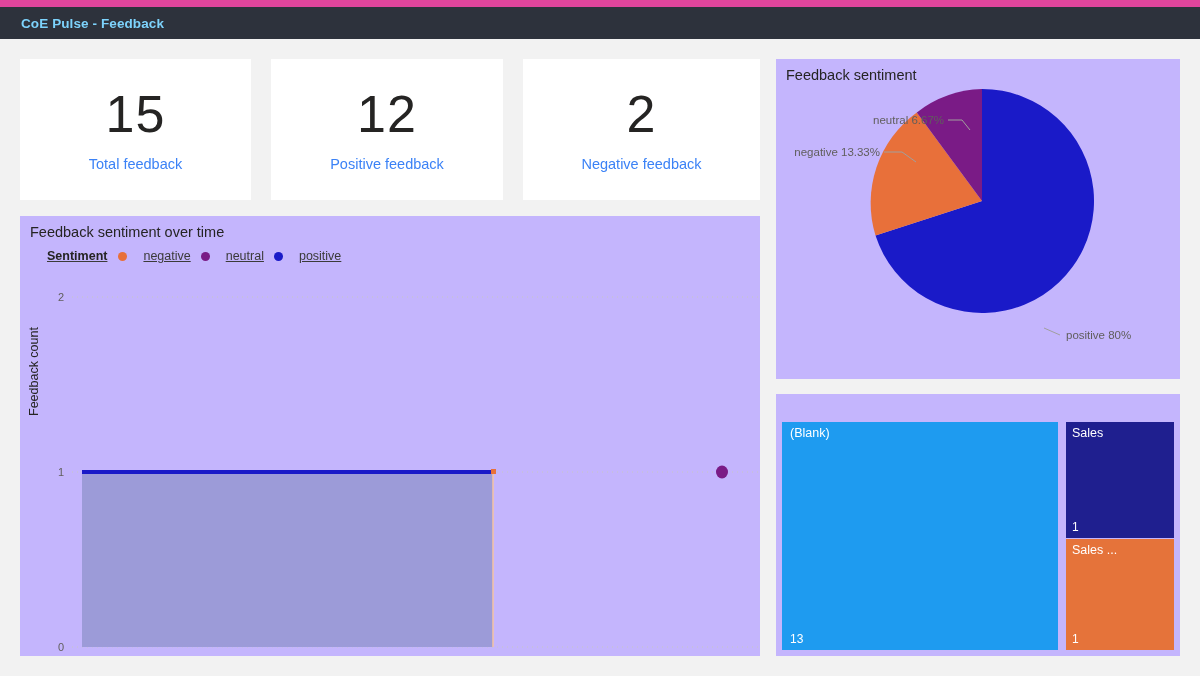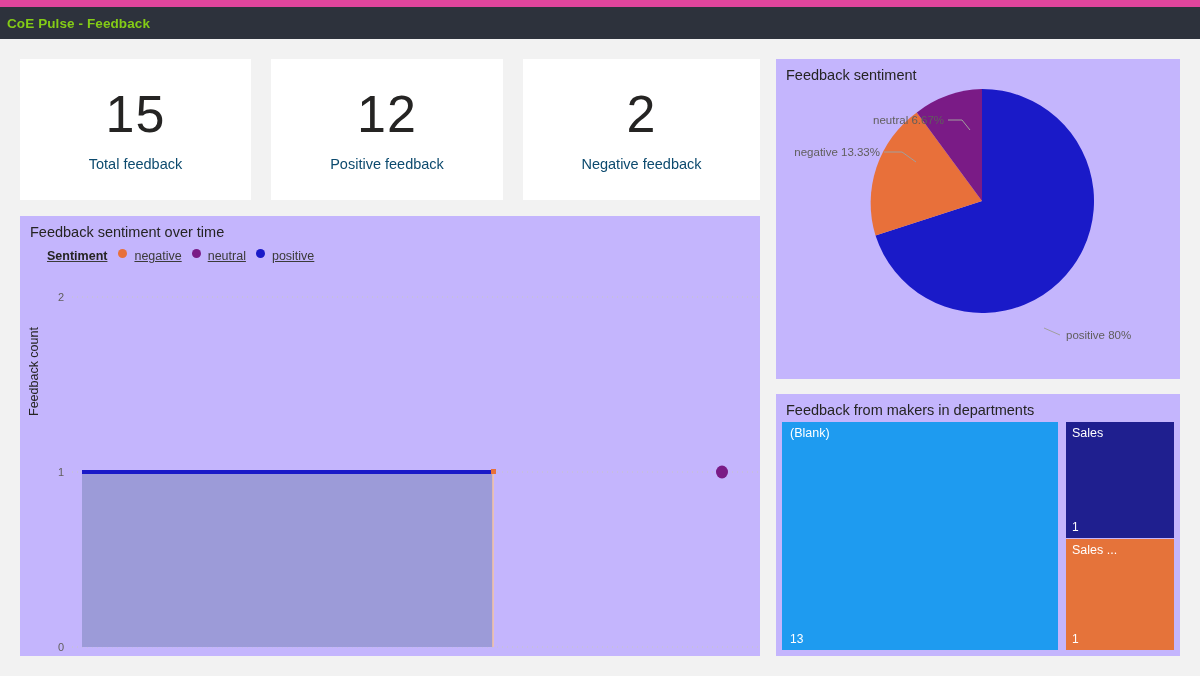--- a/index.html
+++ b/index.html
@@ -15,22 +15,22 @@
   .pink-stripe {
     position: absolute; left: 0; top: 0; width: 1200px; height: 7px;
     background: #e0459c;
   }
   .titlebar {
     position: absolute; left: 0; top: 7px; width: 1200px; height: 32px;
     background: #2d323c;
     display: flex; align-items: center;
   }
   .titlebar-text {
-    color: #84cc16; font-size: 13.5px; font-weight: bold;
-    padding-left: 7px; letter-spacing: 0.1px;
+    color: #7dd3fc; font-size: 13.5px; font-weight: bold;
+    padding-left: 21px; letter-spacing: 0.1px;
   }
 
   
   .page {
     position: absolute; left: 0; top: 39px; width: 1200px; height: 637px;
     background: #f2f2f2;
   }
 
   
   .kpi-card {
@@ -39,39 +39,39 @@
     display: flex; flex-direction: column; align-items: center; justify-content: center; text-align: right;
   }
   .kpi-1 { left: 20px;  width: 231px; }
   .kpi-2 { left: 271px; width: 232px; }
   .kpi-3 { left: 523px; width: 237px; }
   .kpi-value {
     font-size: 52px; font-weight: 300; color: #252423;
     line-height: 1; letter-spacing: 1px;
   }
   .kpi-label {
-    font-size: 14.5px; color: #0c4a6e; margin-top: 16px;
+    font-size: 14.5px; color: #3b82f6; margin-top: 16px;
   }
 
   
   .panel { position: absolute; background: #c4b5fd; }
   .panel-title {
     font-size: 14.5px; color: #252423; font-weight: 400;
     padding: 8px 0 0 10px;
   }
 
   
   .line-panel { left: 20px; top: 177px; width: 740px; height: 440px; }
   .legend {
     position: absolute; left: 27px; top: 33px;
     display: flex; align-items: center; gap: 4px;
     font-size: 12.5px; color: #3b3a39; text-decoration: underline;
   }
   .legend-title { font-weight: bold; color: #252423; margin-right: 7px; font-size: 12.5px; }
-  .legend-item { display: flex; align-items: flex-start; gap: 7px; margin-right: 6px; }
+  .legend-item { display: flex; align-items: center; gap: 16px; margin-right: 6px; }
   .legend-dot { width: 9px; height: 9px; border-radius: 50%; display: inline-block; }
   .ylabel {
     position: absolute; left: 7px; top: 200px;
     transform: rotate(-90deg); transform-origin: left top;
     font-size: 12.5px; color: #252423; white-space: nowrap;
   }
   .chartsvg { position: absolute; left: 0; top: 50px; }
 
   
   .pie-panel { left: 776px; top: 20px; width: 404px; height: 320px; }
@@ -191,21 +191,20 @@
         <polyline points="108,69 126,69 140,79" fill="none" stroke="#a19f9d" stroke-width="1"></polyline>
         <polyline points="268,245 284,252" fill="none" stroke="#a19f9d" stroke-width="1"></polyline>
 
         <text x="168" y="41" font-family="Liberation Sans, sans-serif" font-size="11.5" fill="#605e5c" text-anchor="end">neutral 6.67%</text>
         <text x="104" y="73" font-family="Liberation Sans, sans-serif" font-size="11.5" fill="#605e5c" text-anchor="end">negative 13.33%</text>
         <text x="290" y="256" font-family="Liberation Sans, sans-serif" font-size="11.5" fill="#605e5c" text-anchor="start">positive 80%</text>
       </svg>
     </div>
 
     <div class="panel tm-panel">
-      <div class="panel-title">Feedback from makers in departments</div>
 
       <div class="tm-area">
         <div class="tm-big">
           <span class="tm-cat">(Blank)</span>
           <span class="tm-val">13</span>
         </div>
         <div class="tm-right">
           <div class="tm-sales">
             <span class="tm-cat">Sales</span>
             <span class="tm-val">1</span>

